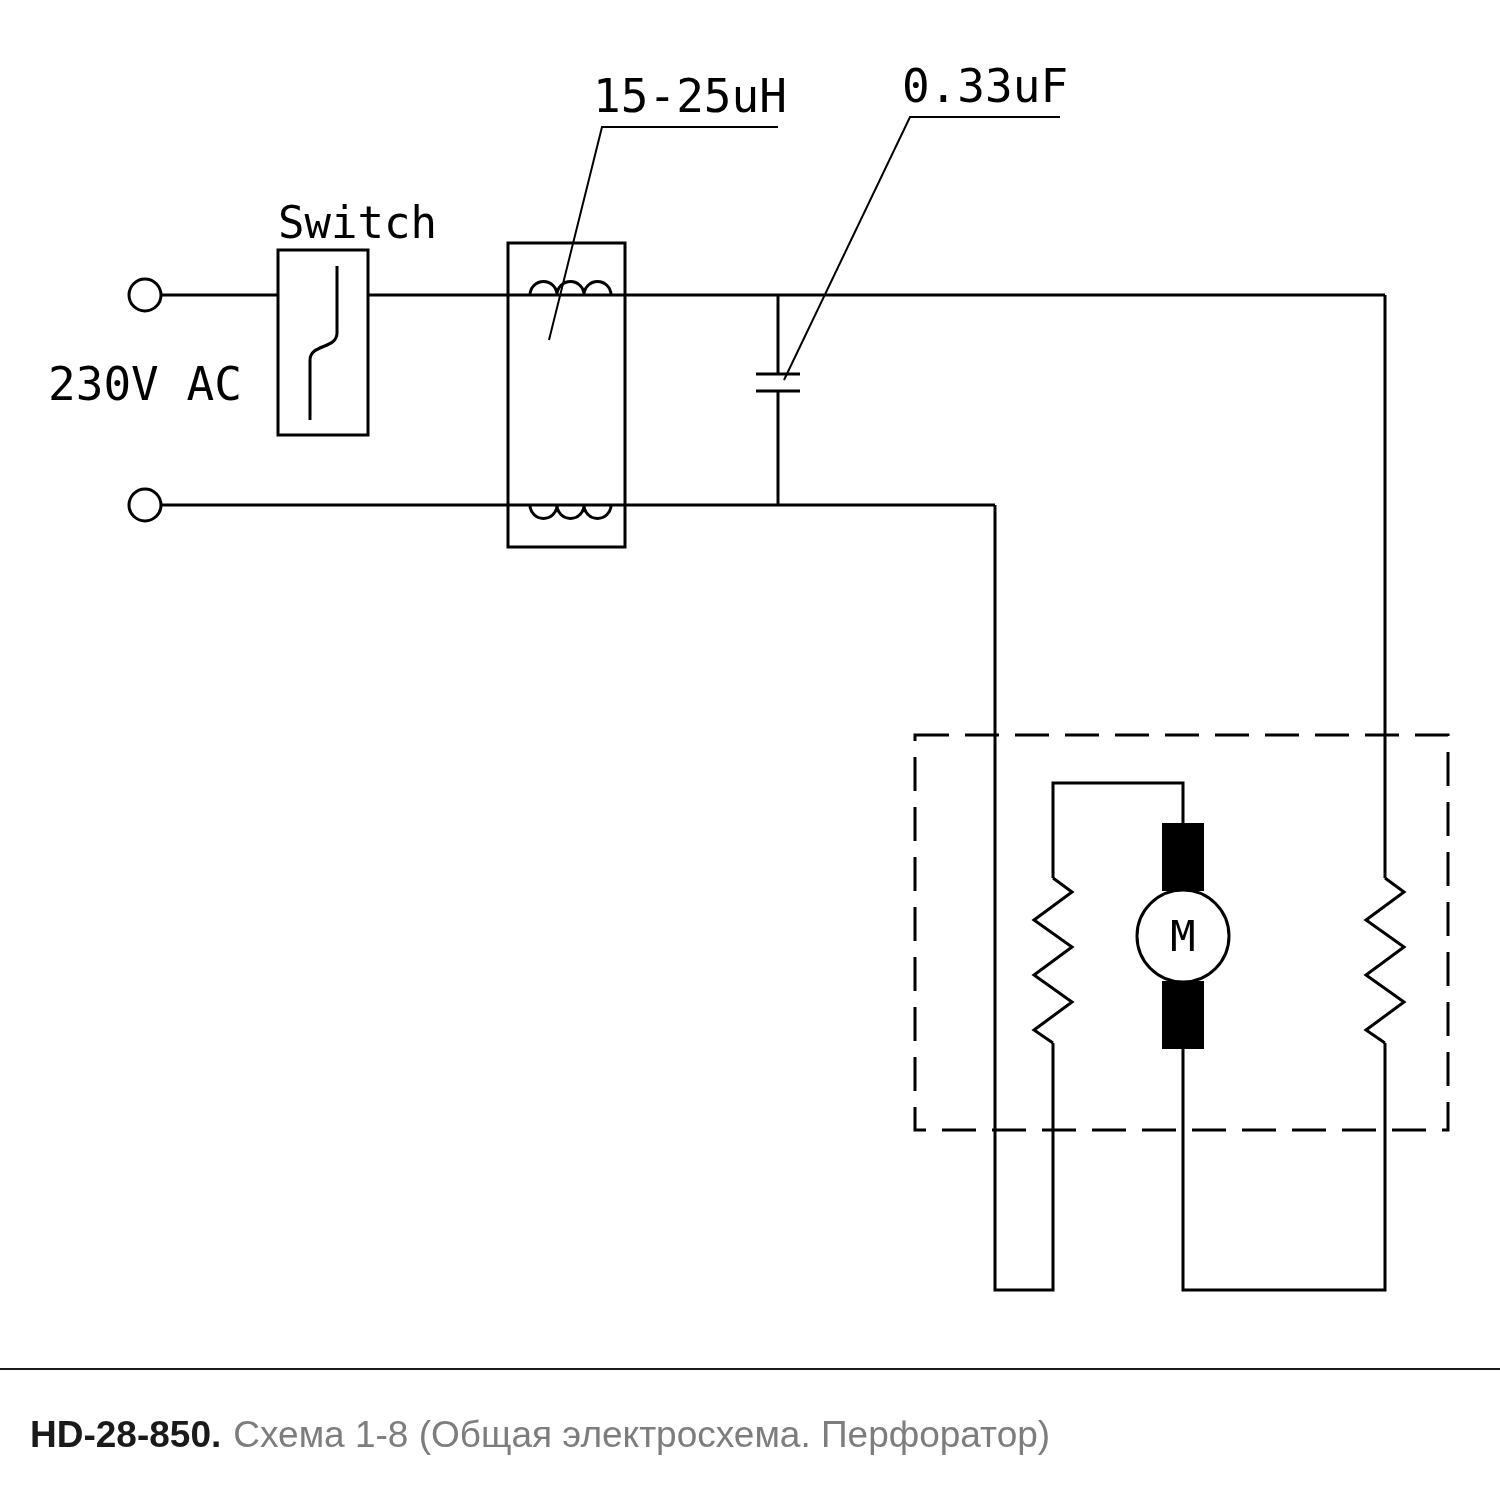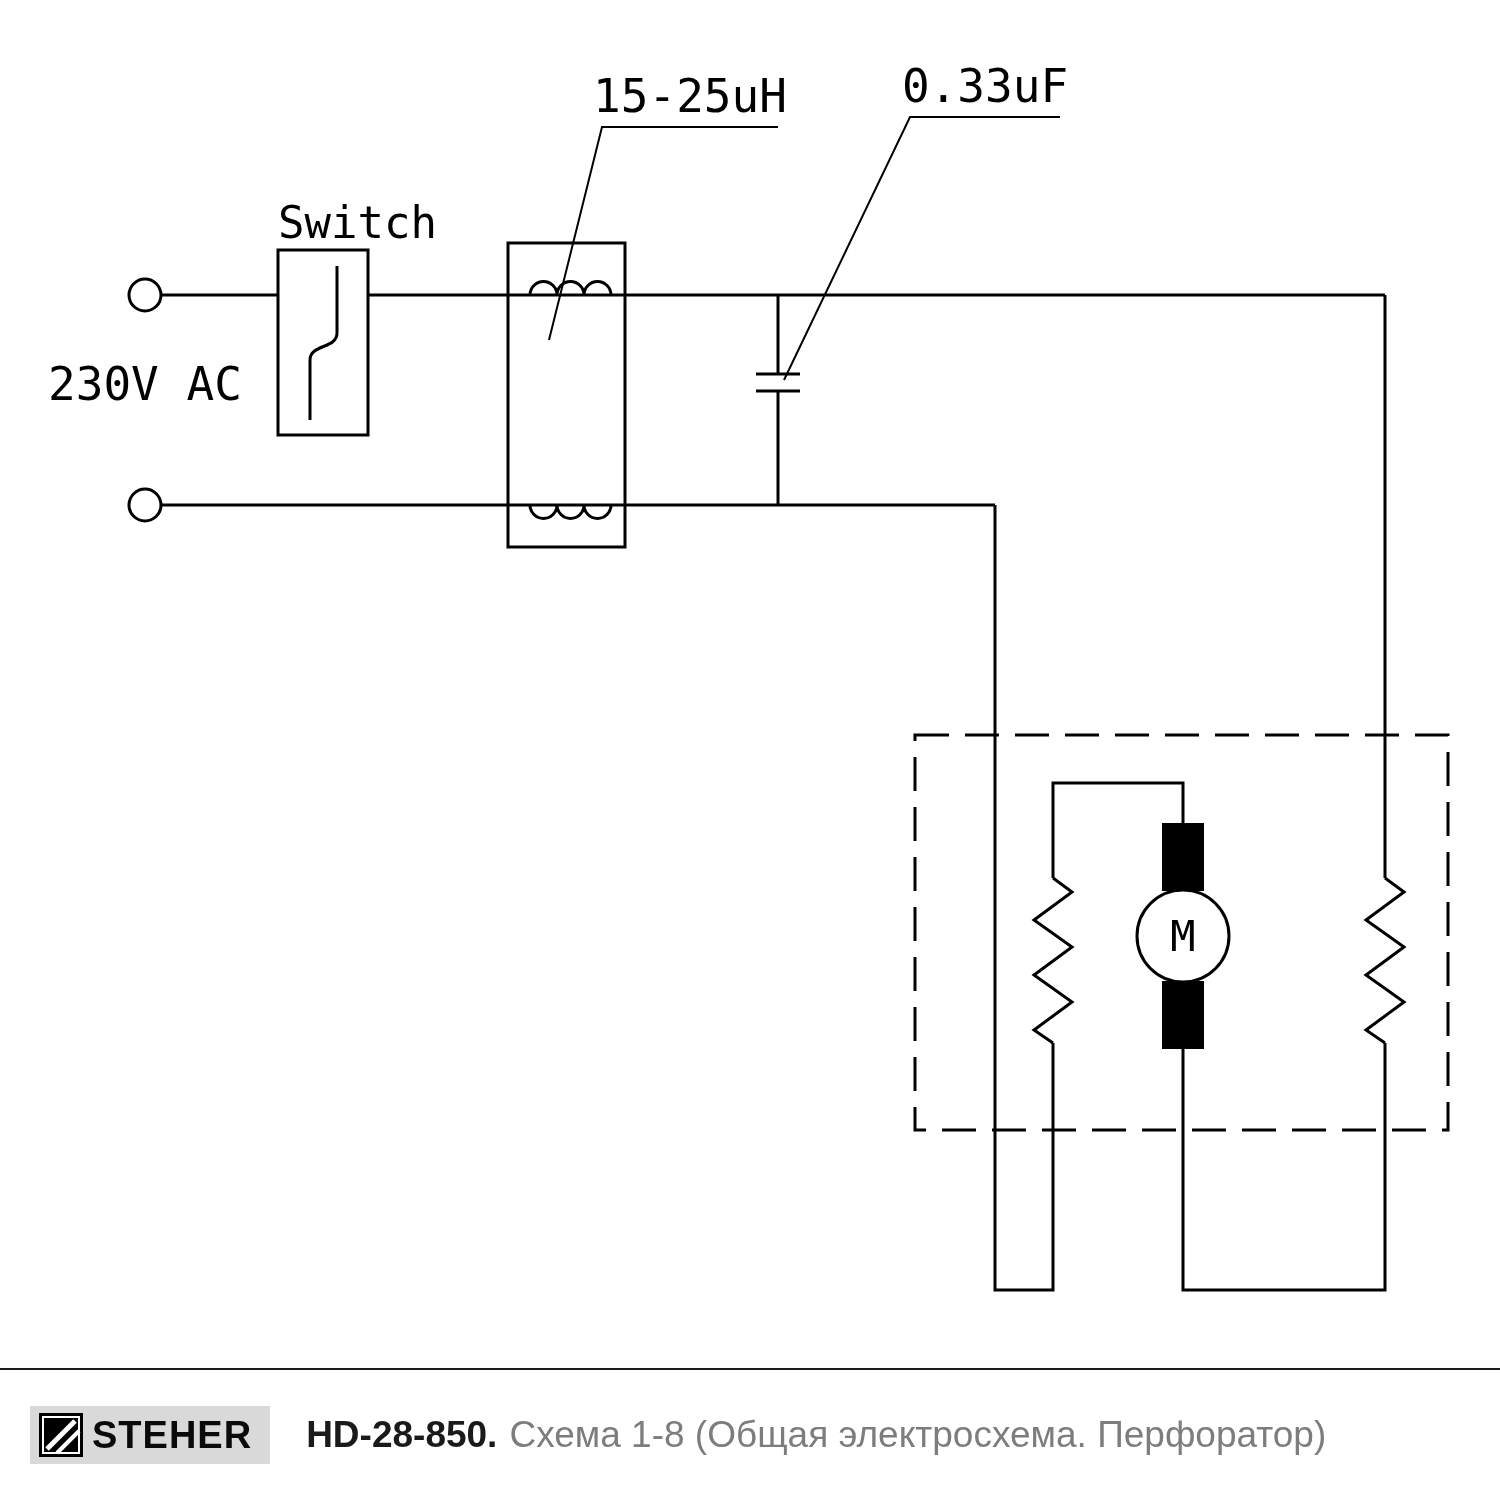--- a/index.html
+++ b/index.html
@@ -88,25 +88,16 @@
         <rect class="brush" x="1162" y="823" width="42" height="68"></rect>
         <rect class="brush" x="1162" y="981" width="42" height="68"></rect>
         <circle class="node" cx="1183" cy="936" r="46"></circle>
         <text class="cad-text" x="1183" y="951" font-size="42" text-anchor="middle">M</text>
       </g>
     </g>
   </svg>
 </div>
 
 <div class="footer">
-  <div class="logo">
-    <svg width="44" height="44" viewBox="0 0 44 44">
-      <rect x="0" y="0" width="44" height="44" fill="#000"></rect>
-      <rect x="4" y="4" width="36" height="36" fill="none" stroke="#fff" stroke-width="2"></rect>
-      <path d="M 8 36 L 36 8" stroke="#fff" stroke-width="5" fill="none"></path>
-      <path d="M 18 40 L 40 18" stroke="#fff" stroke-width="4" fill="none"></path>
-    </svg>
-    <span class="logo-text">STEHER</span>
-  </div>
   <div class="caption">
     <span class="model">HD-28-850.</span><span>Схема 1-8 (Общая электросхема. Перфоратор)</span>
   </div>
 </div>
 
 </body></html>

